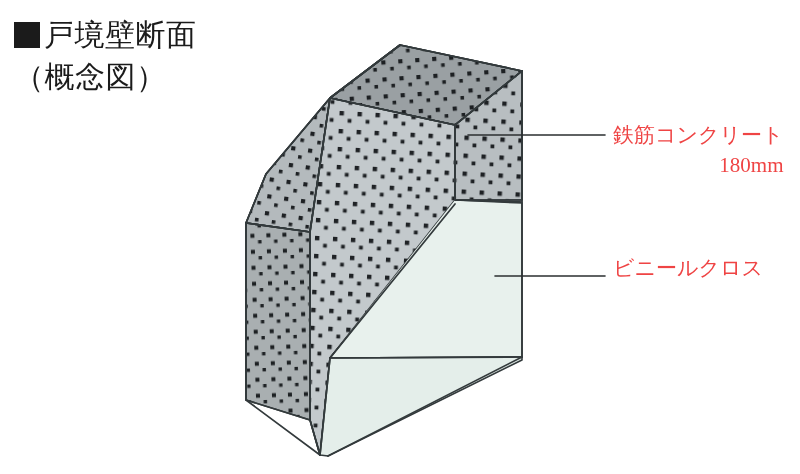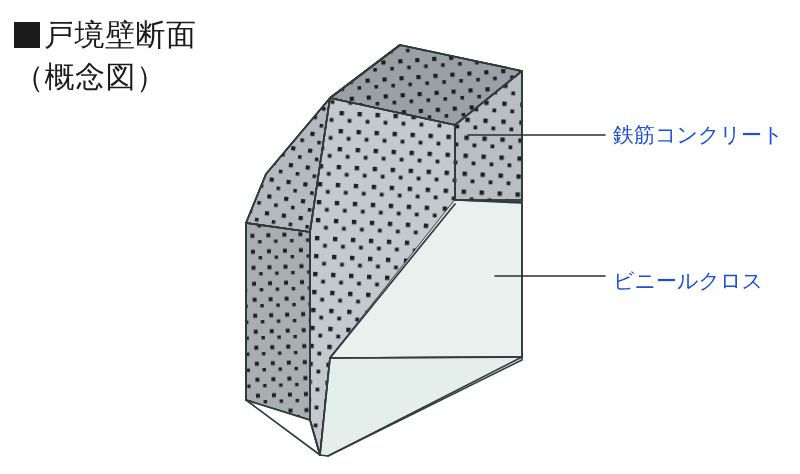--- a/index.html
+++ b/index.html
@@ -58,31 +58,32 @@
     width: 800px;
     height: 474px;
   }
 
   
   .callout-label {
     position: absolute;
     font-family: "Liberation Serif", "DejaVu Serif", serif;
     font-size: 21px;
     line-height: 30px;
-    color: #1d4ed8;
+    color: #ef4444;
     white-space: nowrap;
     text-align: right;
   }
   #label-rc {
     left: 613px;
     top: 120px;
   }
   #label-vinyl {
     left: 613px;
-    top: 266px;
+    top: 255px;
+    font-family: Liberation Mono, monospace;
   }
   .callout-sub {
     display: block;
   }
 </style>
 </head>
 <body>
 
 <div id="page">
 
@@ -185,19 +186,20 @@
     </g>
 
     <g stroke="#2b2f31" stroke-width="1.6" fill="none" stroke-linecap="round">
       <line x1="468" y1="135" x2="605" y2="135"></line>
       <line x1="495" y1="276" x2="605" y2="276"></line>
     </g>
   </svg>
 
   <div class="callout-label" id="label-rc">
     <span class="callout-sub">鉄筋コンクリート</span>
+    <span class="callout-sub">180mm</span>
   </div>
 
   <div class="callout-label" id="label-vinyl">
     <span class="callout-sub">ビニールクロス</span>
   </div>
 
 </div>
 
 </body></html>

